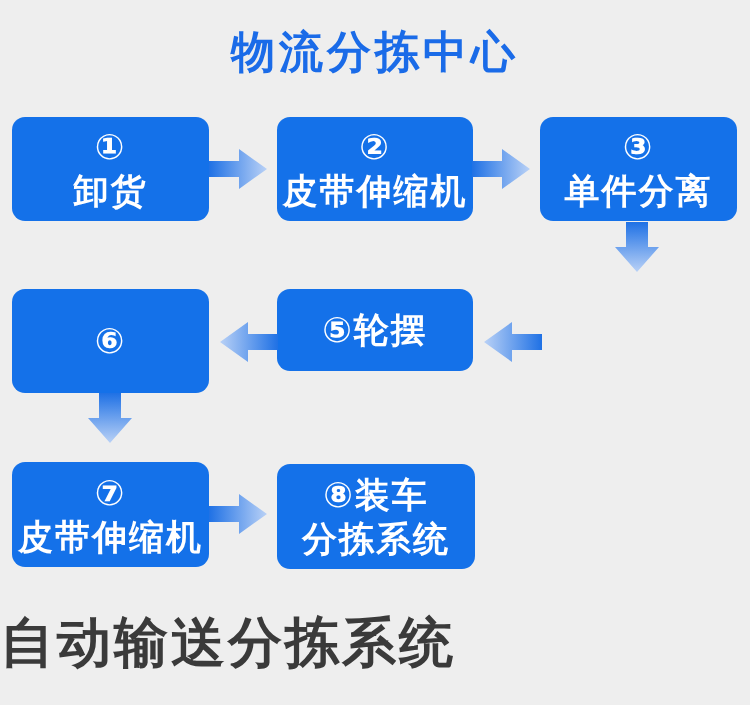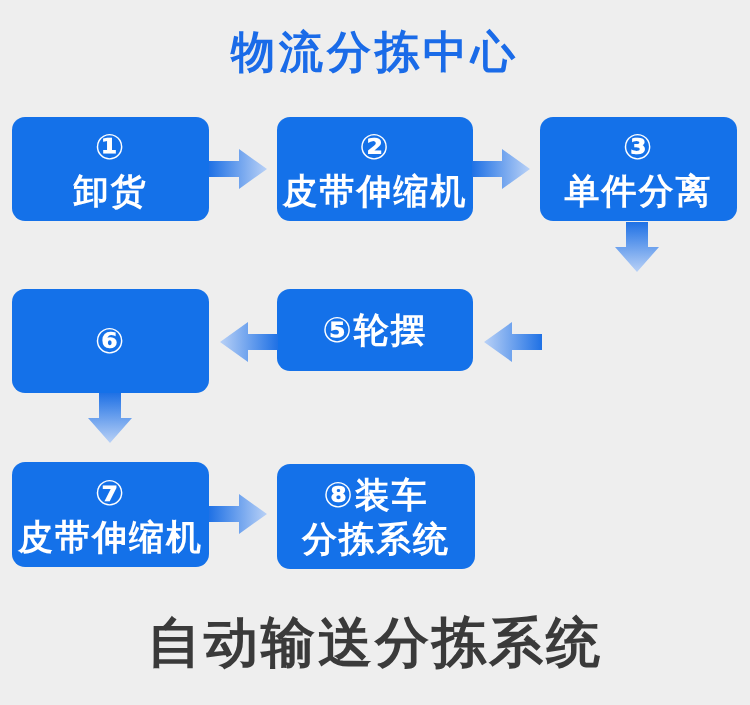--- a/index.html
+++ b/index.html
@@ -26,21 +26,21 @@
     font-weight: 900;
     color: #1a6be8;
     letter-spacing: 4px;
     line-height: 1.1;
   }
   .title-bottom {
     position: absolute;
     top: 610px;
     left: 0;
     width: 100%;
-    text-align: center;
+    text-align: left;
     font-size: 54px;
     font-weight: 900;
     color: #3a3a3a;
     letter-spacing: 3px;
     line-height: 1.2;
   }
   .node {
     position: absolute;
     background: #1471e9;
     border-radius: 13px;

